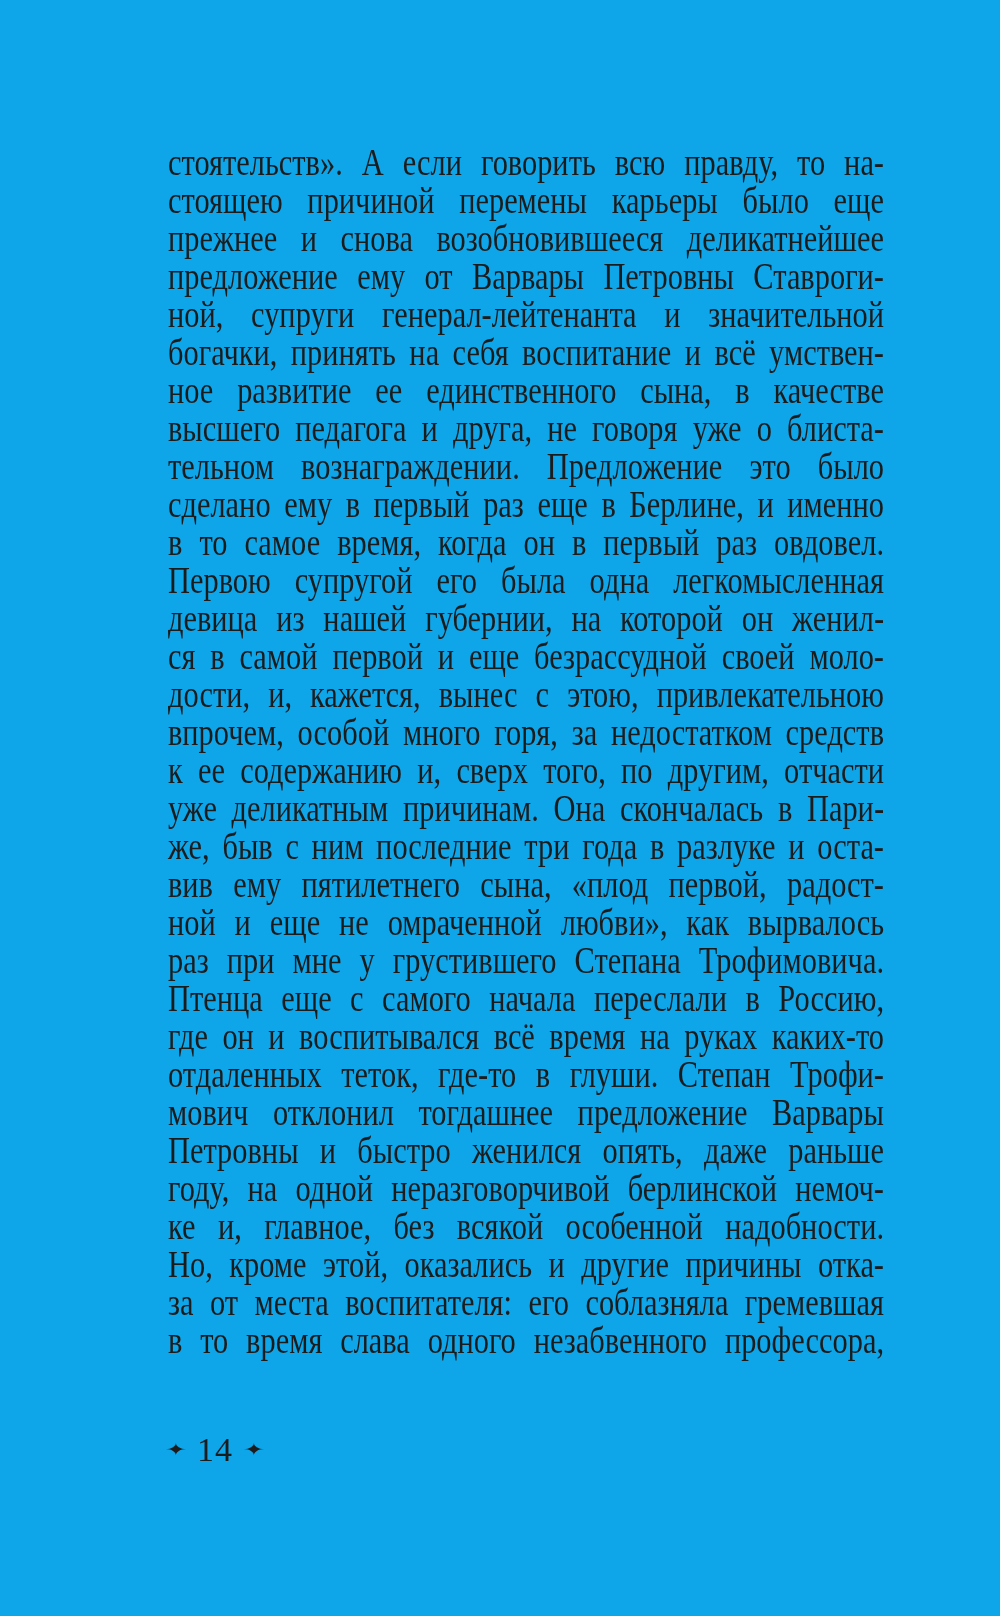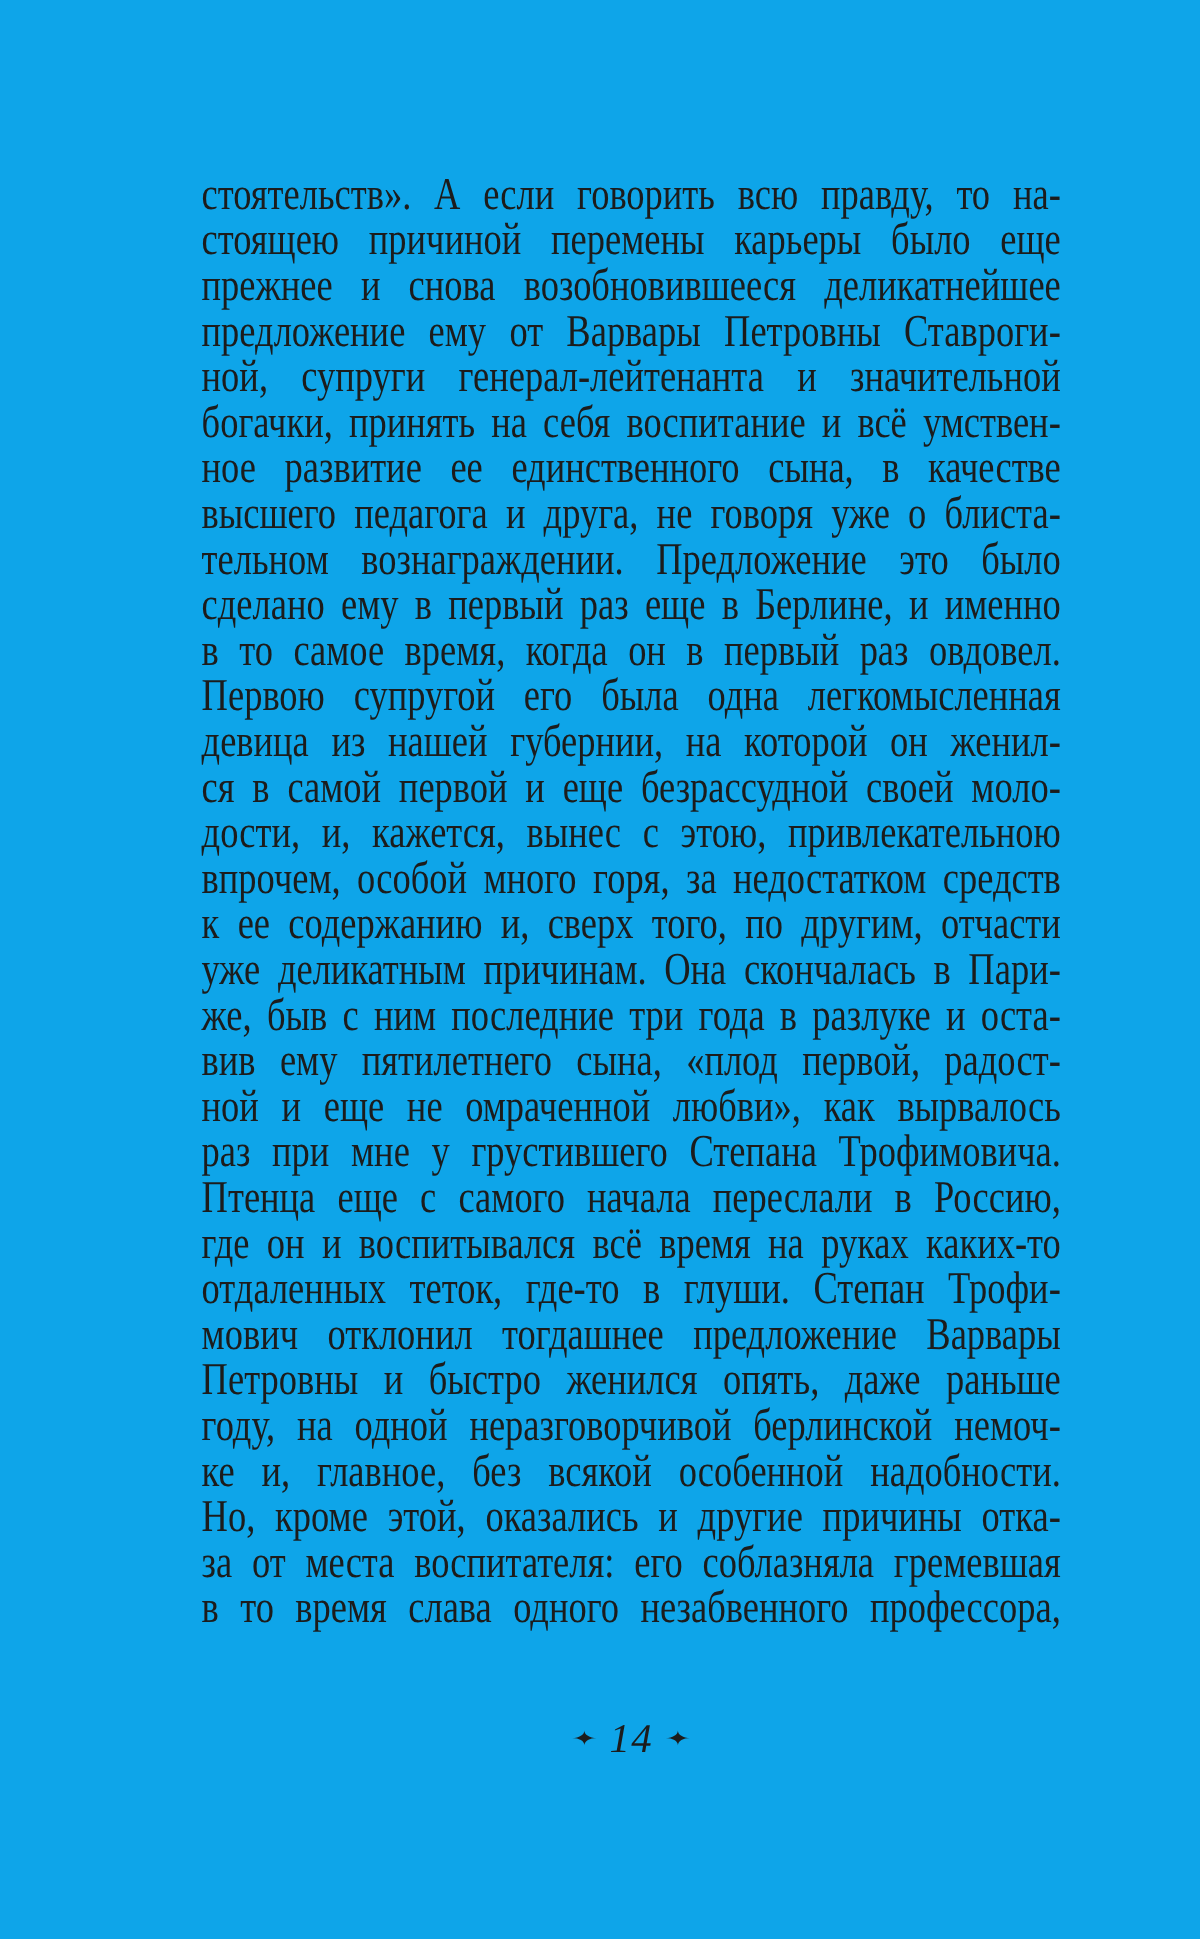--- a/index.html
+++ b/index.html
@@ -32,26 +32,24 @@
     text-align-last: justify;
     white-space: normal;
     height: 38px;
     overflow: visible;
   }
   .page-footer {
     position: absolute;
     left: 168px;
     top: 1432px;
     width: 716px;
-    text-align: center;
     color: #1c1c1c;
     font-family: "Liberation Serif", "DejaVu Serif", serif;
     font-size: 34px;
     line-height: 36px;
-    font-style: italic;
   }
   .page-number {
     display: inline-block;
     letter-spacing: 1px;
   }
   .ornament {
     font-family: "DejaVu Sans", sans-serif;
     font-size: 19px;
     display: inline-block;
     transform: scaleX(1.4) scaleY(0.85);

